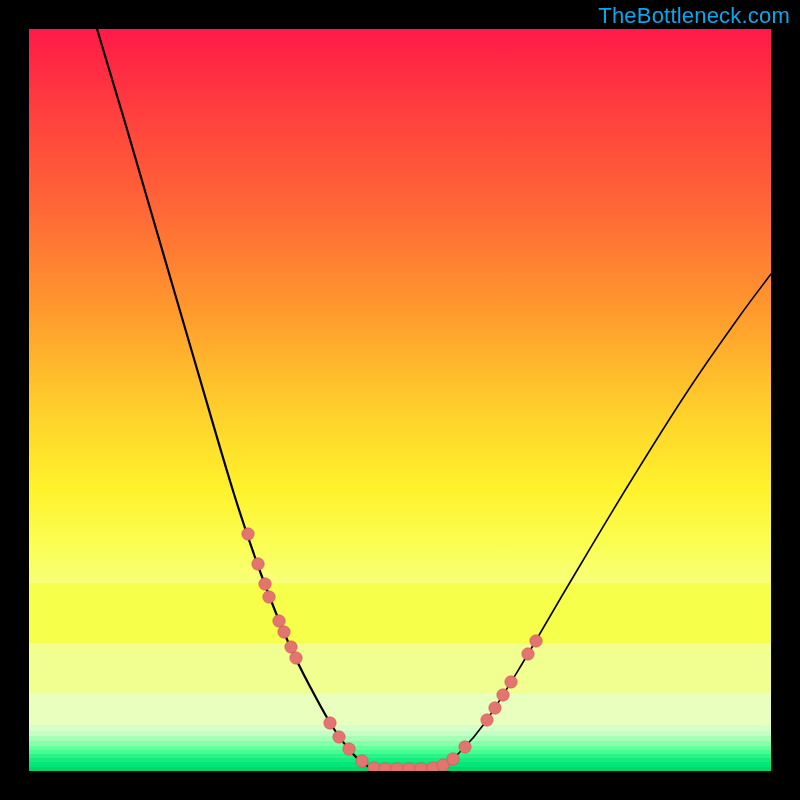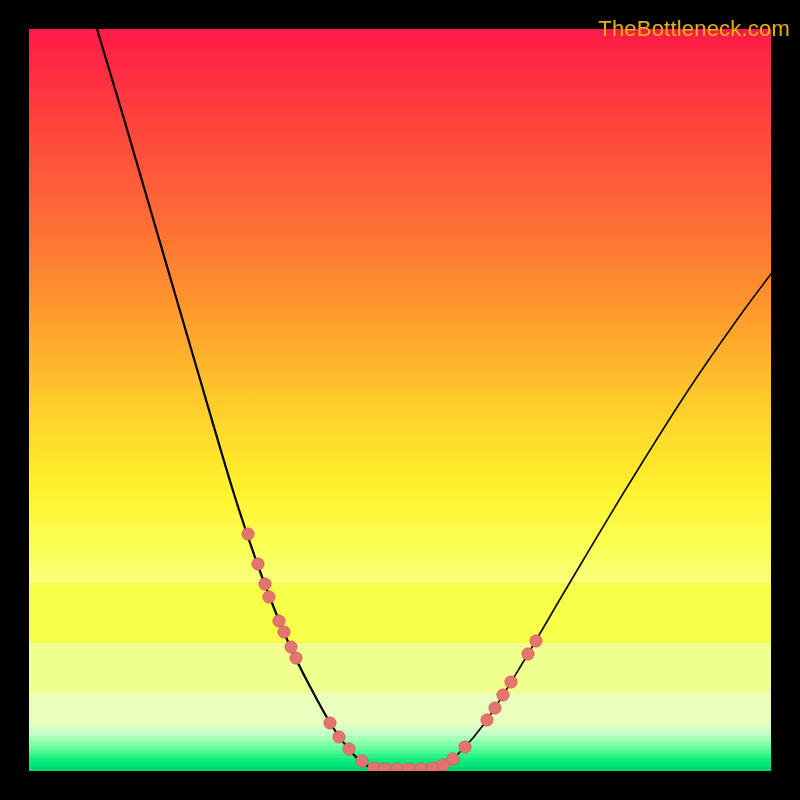--- a/index.html
+++ b/index.html
@@ -36,23 +36,23 @@
     left: 0;
     width: 100%;
   }
   .stripe {
     position: absolute;
     left: 0;
     width: 100%;
   }
   .watermark {
     position: absolute;
-    top: 16px;
+    top: 3px;
     right: 10px;
-    color: #eab308;
+    color: #0ea5e9;
     font-size: 22px;
     font-weight: 500;
     letter-spacing: 0.2px;
     user-select: none;
   }
   svg.curve {
     position: absolute;
     left: 0;
     top: 0;
     width: 742px;

